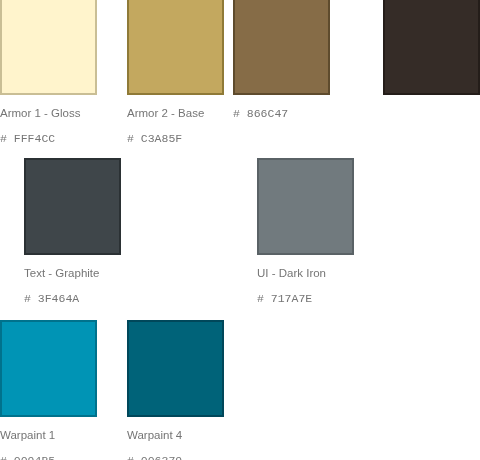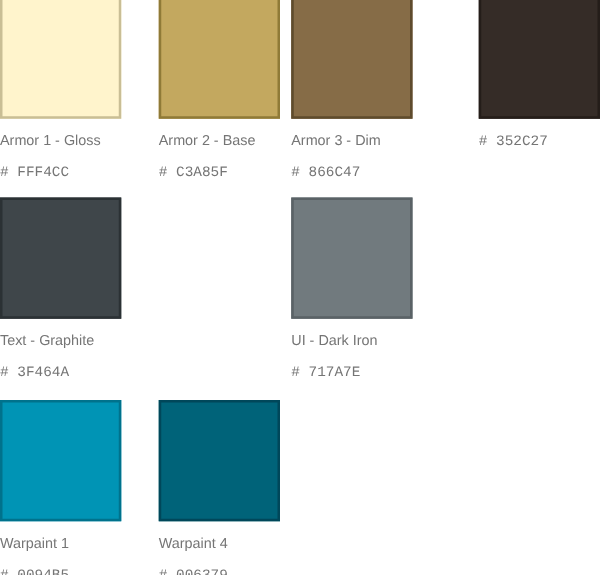--- a/index.html
+++ b/index.html
@@ -52,45 +52,43 @@
   }
 
   
   .col-0 { left: 0px; }
   .col-1 { left: 127px; }
   .col-2 { left: 233px; }
   .col-3 { left: 383px; }
 
   
   .row-0 { top: -2px; }
-  .row-1 { top: 158px; }
+  .row-1 { top: 158px; margin-left: 24px; }
   .row-2 { top: 320px; }
 </style>
 </head>
 <body>
 
 <div id="palette-sheet">
     <div class="swatch-cell col-0 row-0">
       <div class="swatch-chip" style="background-color: rgb(255, 244, 204); border-color: rgb(201, 190, 149);"></div>
       <div class="swatch-label">Armor 1 - Gloss</div>
       <div class="swatch-hex"># FFF4CC</div>
     </div>
     <div class="swatch-cell col-1 row-0">
       <div class="swatch-chip" style="background-color: rgb(195, 168, 95); border-color: rgb(143, 122, 55);"></div>
       <div class="swatch-label">Armor 2 - Base</div>
       <div class="swatch-hex"># C3A85F</div>
     </div>
     <div class="swatch-cell col-2 row-0">
       <div class="swatch-chip" style="background-color: rgb(134, 108, 71); border-color: rgb(94, 75, 45);"></div>
-      <div class="swatch-label">Armor 3 - Dim</div>
       <div class="swatch-hex"># 866C47</div>
     </div>
     <div class="swatch-cell col-3 row-0">
       <div class="swatch-chip" style="background-color: rgb(53, 44, 39); border-color: rgb(36, 29, 25);"></div>
-      <div class="swatch-hex"># 352C27</div>
     </div>
     <div class="swatch-cell col-0 row-1">
       <div class="swatch-chip" style="background-color: rgb(63, 70, 74); border-color: rgb(43, 49, 52);"></div>
       <div class="swatch-label">Text - Graphite</div>
       <div class="swatch-hex"># 3F464A</div>
     </div>
     <div class="swatch-cell col-2 row-1">
       <div class="swatch-chip" style="background-color: rgb(113, 122, 126); border-color: rgb(90, 98, 102);"></div>
       <div class="swatch-label">UI - Dark Iron</div>
       <div class="swatch-hex"># 717A7E</div>

